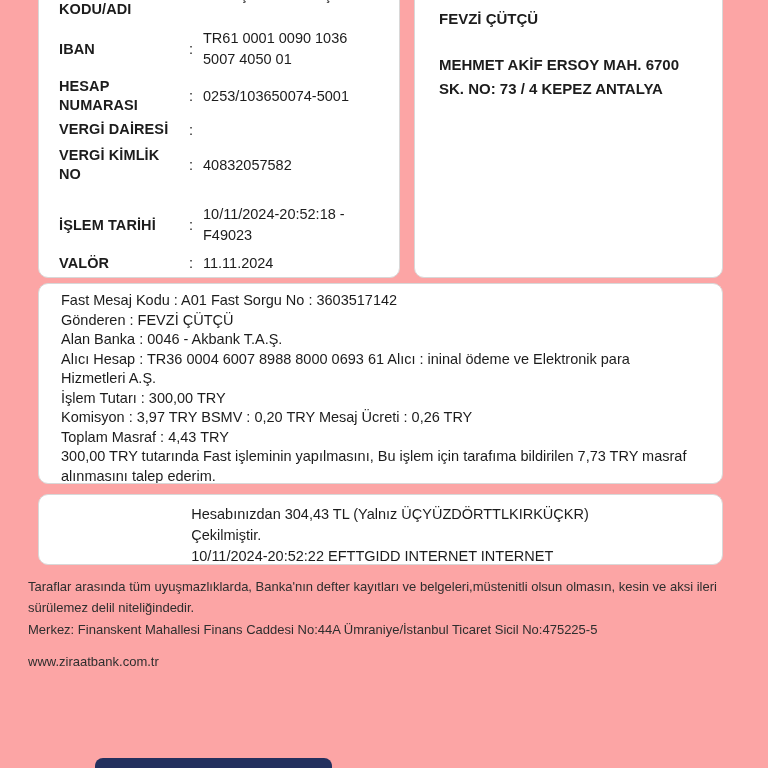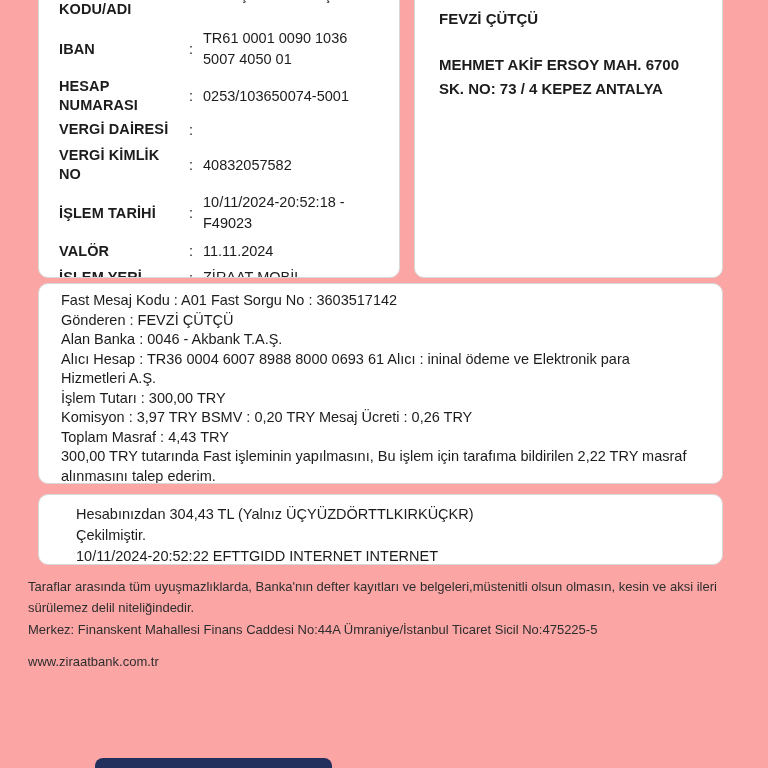--- a/index.html
+++ b/index.html
@@ -10,34 +10,34 @@
   .panel { position:absolute; background:#fff; border:1px solid #d8d8d8; border-radius:10px; }
 
   
   .panel-account { left:38px; top:-40px; width:362px; height:318px; padding:6px 16px 8px 20px; overflow:hidden; }
   .acct-row { display:grid; grid-template-columns:120px 12px 1fr; column-gap:6px; align-items:center; }
   .acct-label { font-weight:700; font-size:14.5px; line-height:19px; letter-spacing:.1px; }
   .acct-colon { font-size:14.5px; text-align:center; }
   .acct-value { font-size:14.5px; line-height:21px; }
   .r1 { height:56px; } .r1 .acct-label { align-self:end; padding-bottom:4px; }
   .r2 { height:52px; } .r3 { height:42px; } .r4 { height:25px; }
-  .r5 { height:46px; } .r6 { height:50px; } .r7 { height:26px; } .r8 { height:27px; }
+  .r5 { height:46px; } .r6 { height:50px;margin-top:12px; } .r7 { height:26px; } .r8 { height:27px; }
 
   
   .panel-recipient { left:414px; top:-40px; width:309px; height:318px; padding:48px 22px 0 24px; }
   .recipient-name { font-weight:700; font-size:15px; line-height:20px; }
   .recipient-address { font-weight:700; font-size:15px; line-height:24px; margin-top:24px; max-width:250px; }
 
   
   .panel-details { left:38px; top:283px; width:685px; height:201px; padding:7px 24px 0 22px; overflow:hidden; }
   .detail-line { font-size:14.5px; line-height:19.5px; }
 
   
   .panel-summary { left:38px; top:494px; width:685px; height:71px; padding:9px 18px 0 37px;
-    display:flex; justify-content:flex-start; }
+    display:flex; justify-content:center; }
   .summary-left { font-size:14.5px; line-height:21px; max-width:440px; }
   .summary-right { text-align:center; padding-top:2px; padding-right:4px; }
   .sr-line1 { font-size:14.5px; line-height:20px; }
   .sr-line2 { font-size:15.5px; font-weight:700; line-height:20px; }
   .sr-line3 { font-size:14.5px; line-height:20px; }
 
   
   .footer { position:absolute; left:28px; top:576px; width:715px; color:#2e2e2e; }
   .footer-disclaimer { font-size:13px; line-height:21px; }
   .footer-address { font-size:13px; line-height:18px; margin-top:3px; }
@@ -101,21 +101,21 @@
   </div>
 
   <div class="panel panel-details">
     <div class="detail-line">Fast Mesaj Kodu : A01 Fast Sorgu No : 3603517142</div>
     <div class="detail-line">Gönderen : FEVZİ ÇÜTÇÜ</div>
     <div class="detail-line">Alan Banka : 0046 - Akbank T.A.Ş.</div>
     <div class="detail-line">Alıcı Hesap : TR36 0004 6007 8988 8000 0693 61 Alıcı : ininal ödeme ve Elektronik para Hizmetleri A.Ş.</div>
     <div class="detail-line">İşlem Tutarı : 300,00 TRY</div>
     <div class="detail-line">Komisyon : 3,97 TRY BSMV : 0,20 TRY Mesaj Ücreti : 0,26 TRY</div>
     <div class="detail-line">Toplam Masraf : 4,43 TRY</div>
-    <div class="detail-line">300,00 TRY tutarında Fast işleminin yapılmasını, Bu işlem için tarafıma bildirilen 2,22 TRY masraf alınmasını talep ederim.</div>
+    <div class="detail-line">300,00 TRY tutarında Fast işleminin yapılmasını, Bu işlem için tarafıma bildirilen 7,73 TRY masraf alınmasını talep ederim.</div>
   </div>
 
   <div class="panel panel-summary">
     <div class="summary-left">
       <div>Hesabınızdan 304,43 TL (Yalnız ÜÇYÜZDÖRTTLKIRKÜÇKR)</div>
       <div>Çekilmiştir.</div>
       <div>10/11/2024-20:52:22 EFTTGIDD INTERNET INTERNET</div>
     </div>
   </div>
 

